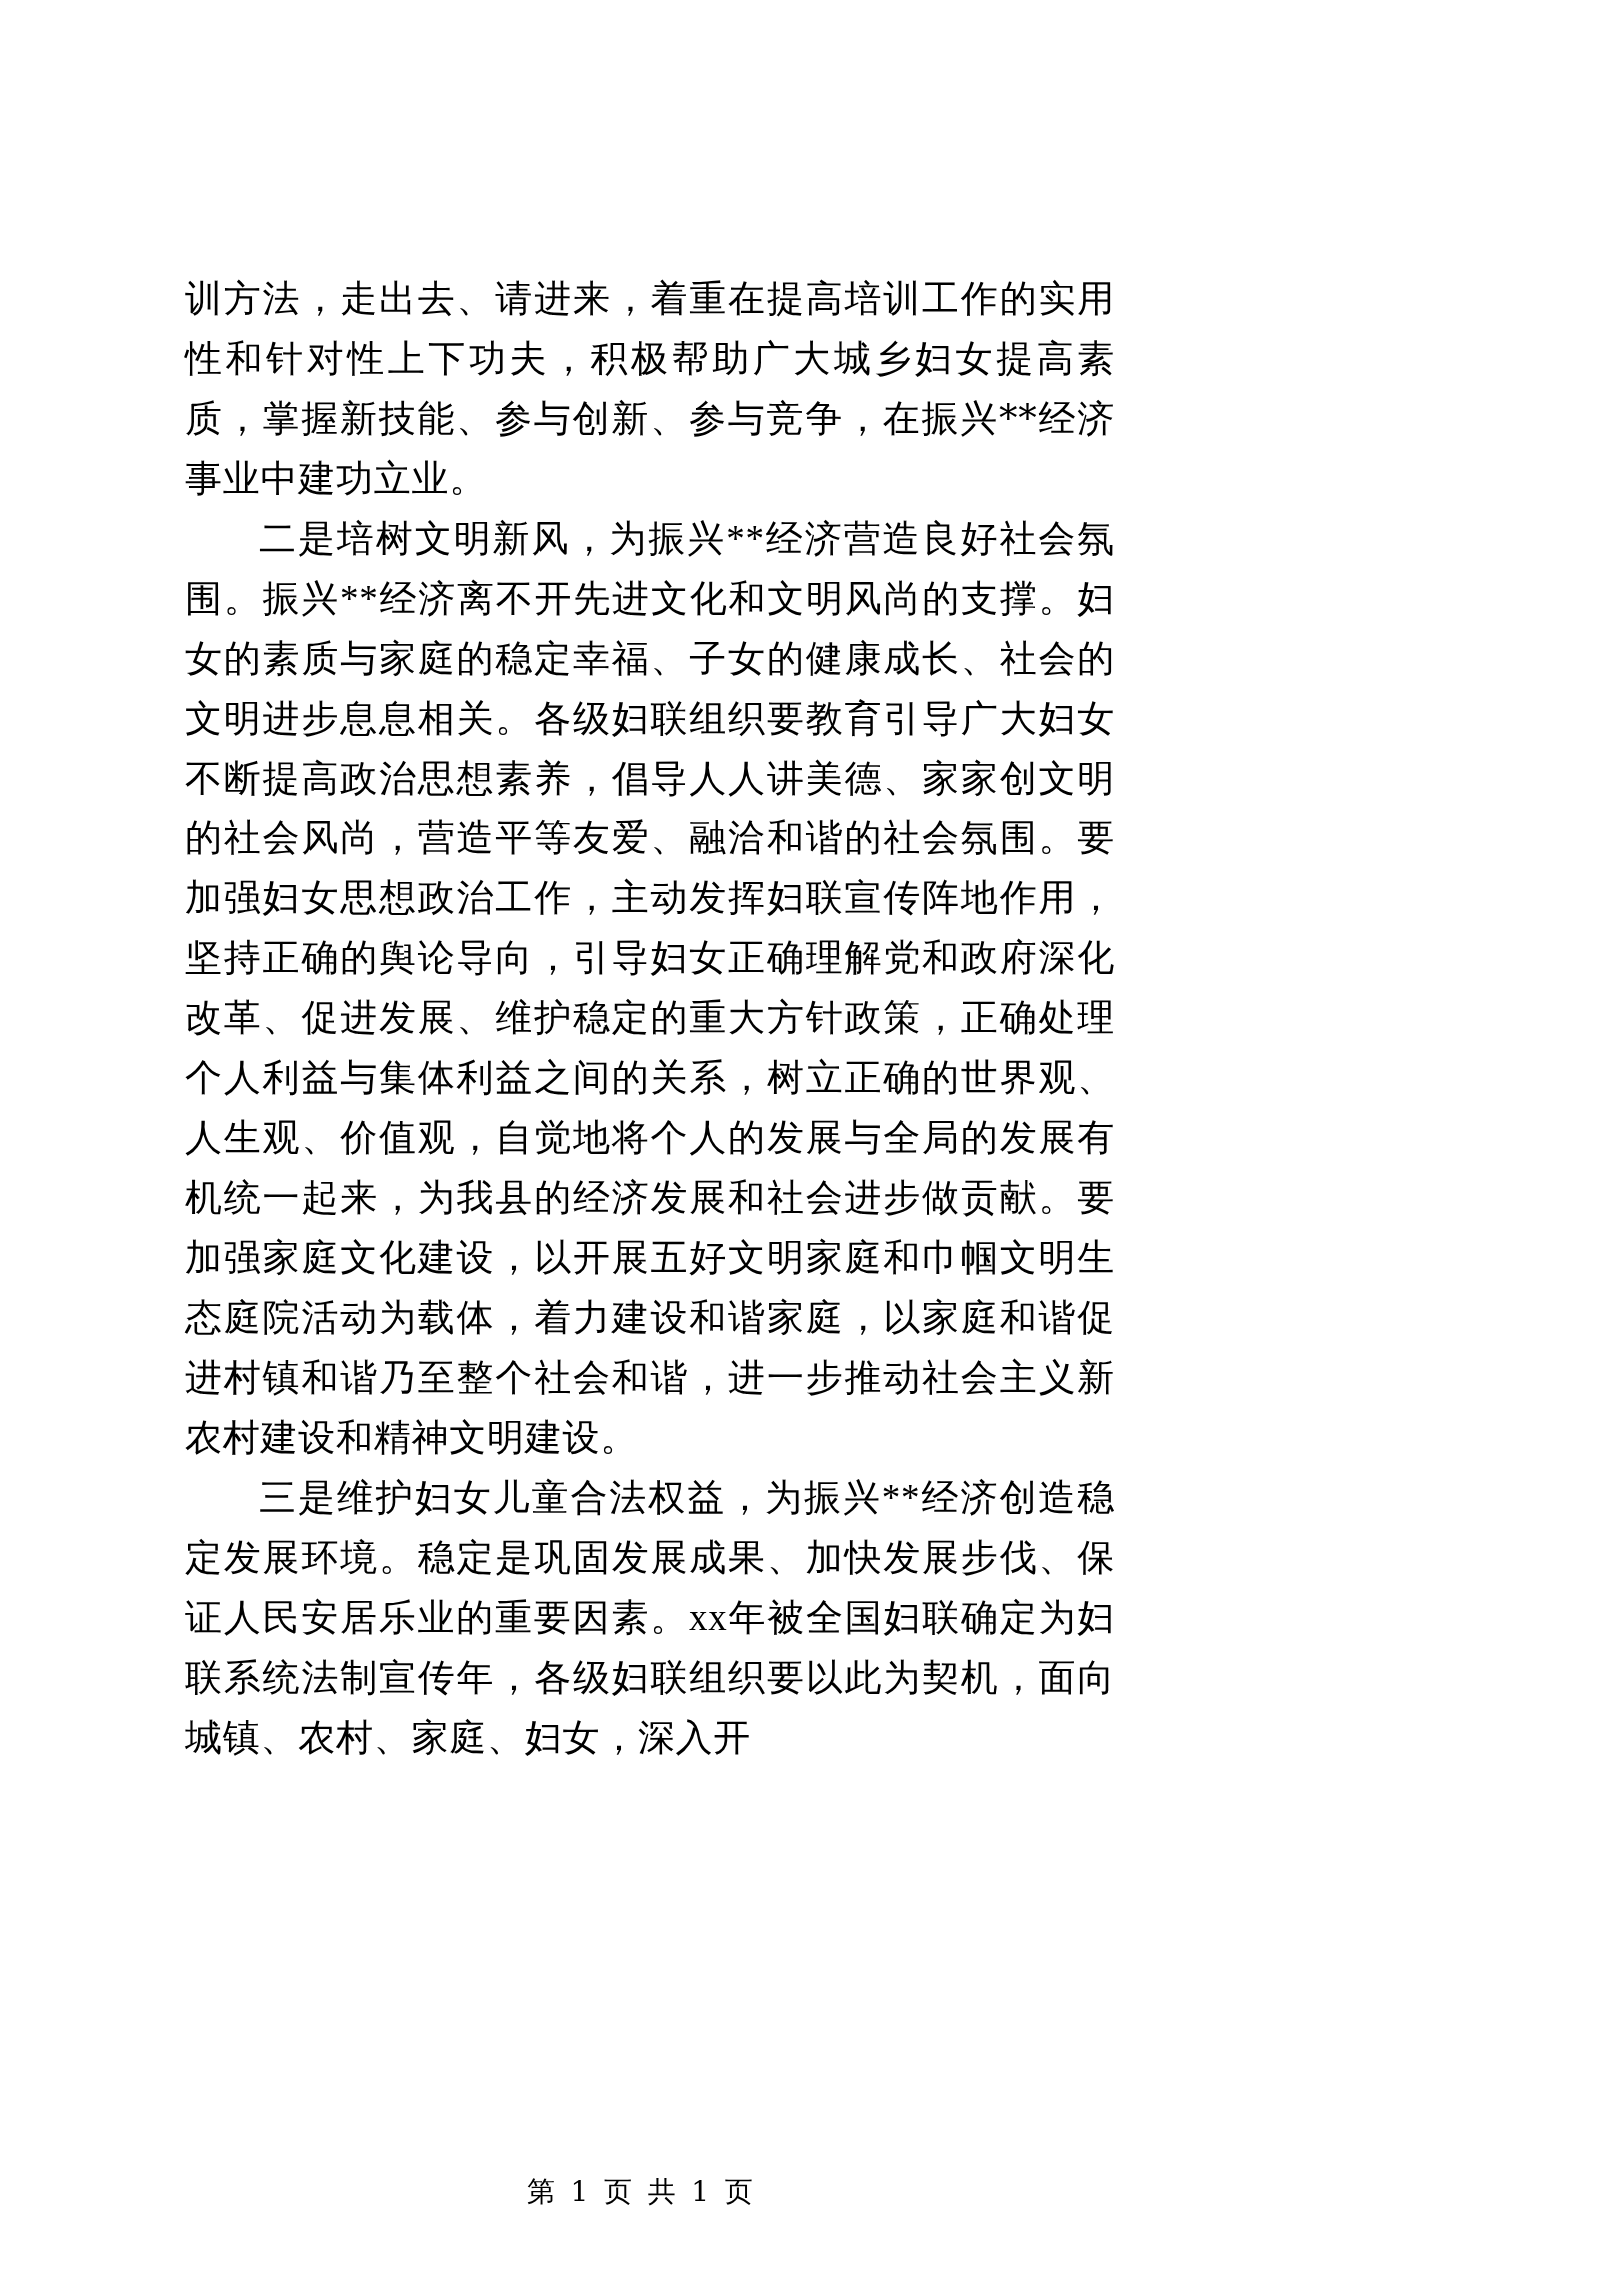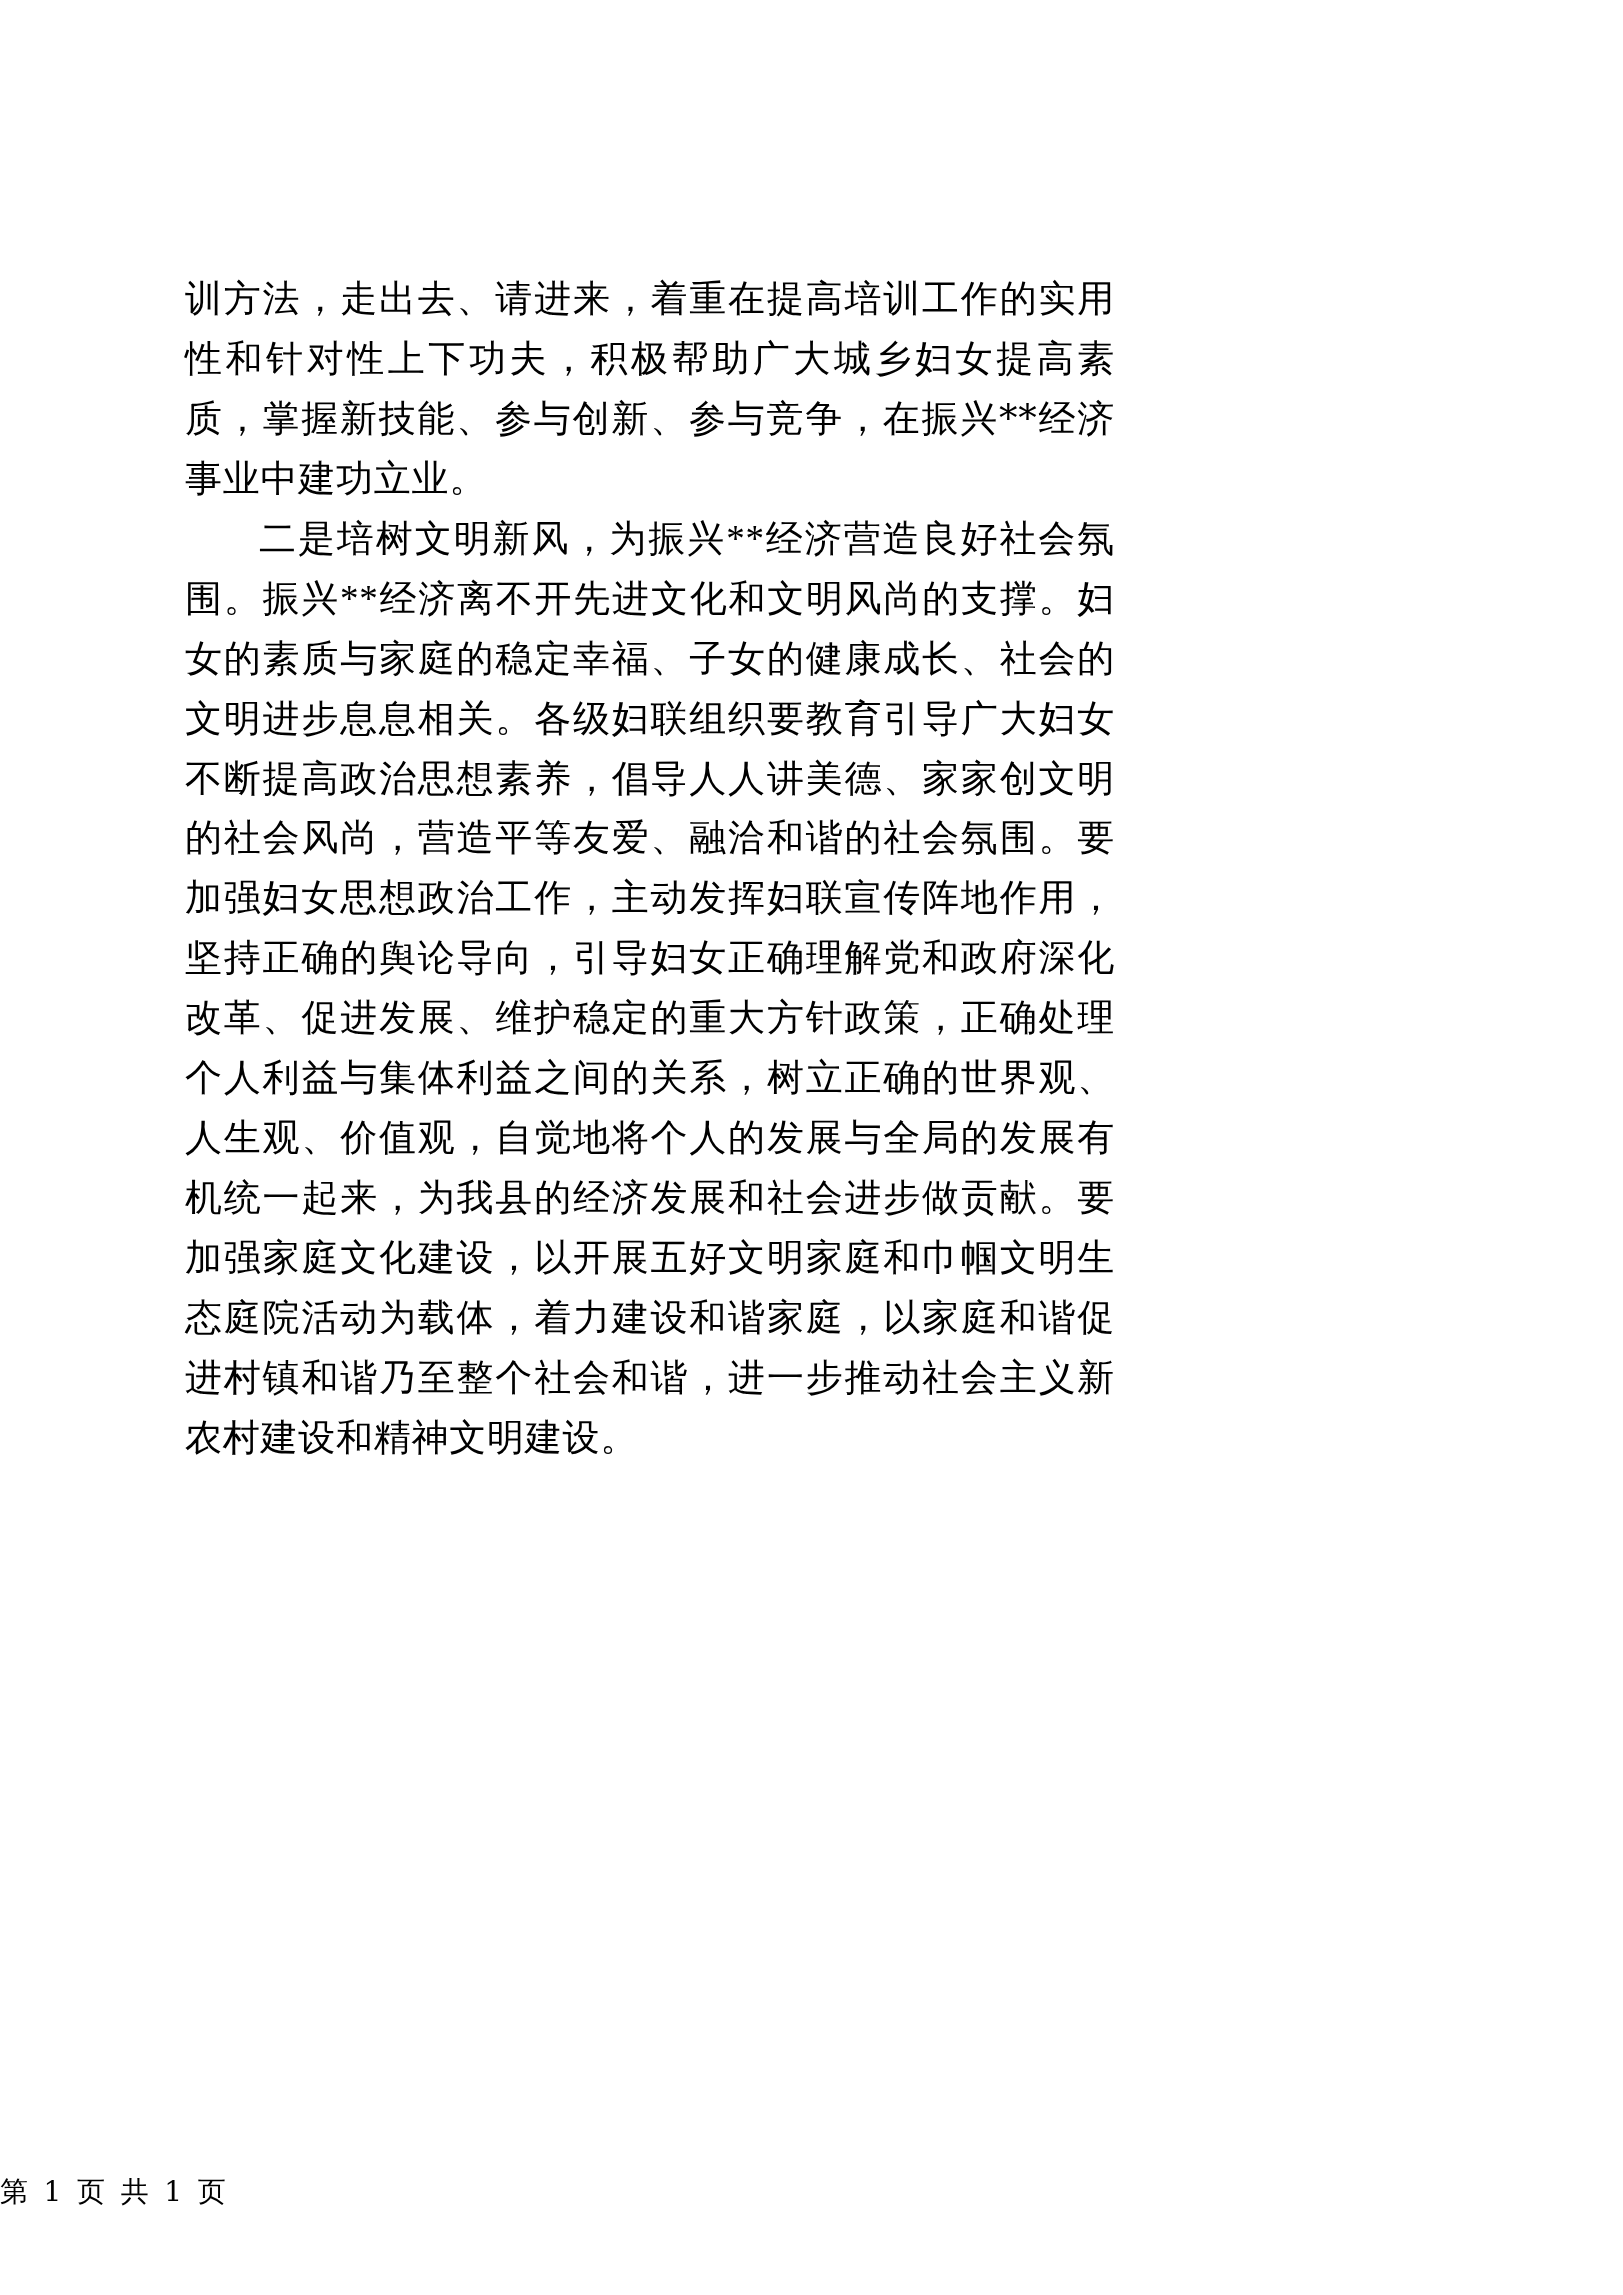--- a/index.html
+++ b/index.html
@@ -38,29 +38,30 @@
   }
   .para.indent {
     text-indent: 2em;
     font-family: Liberation Serif, serif;
   }
   .footer {
     position: absolute;
     left: 0;
     right: 0;
     bottom: 84px;
-    text-align: left;
+    text-align: center;
     font-size: 28px;
     letter-spacing: 0.12em;
     font-family: "DejaVu Serif", "Liberation Serif", serif;
   }
 </style>
 </head>
 <body>
 
 <div class="page">
   <div class="doc-body">
     <p class="para">训方法，走出去、请进来，着重在提高培训工作的实用性和针对性上下功夫，积极帮助广大城乡妇女提高素质，掌握新技能、参与创新、参与竞争，在振兴**经济事业中建功立业。</p>
     <p class="para indent">二是培树文明新风，为振兴**经济营造良好社会氛围。振兴**经济离不开先进文化和文明风尚的支撑。妇女的素质与家庭的稳定幸福、子女的健康成长、社会的文明进步息息相关。各级妇联组织要教育引导广大妇女不断提高政治思想素养，倡导人人讲美德、家家创文明的社会风尚，营造平等友爱、融洽和谐的社会氛围。要加强妇女思想政治工作，主动发挥妇联宣传阵地作用，坚持正确的舆论导向，引导妇女正确理解党和政府深化改革、促进发展、维护稳定的重大方针政策，正确处理个人利益与集体利益之间的关系，树立正确的世界观、人生观、价值观，自觉地将个人的发展与全局的发展有机统一起来，为我县的经济发展和社会进步做贡献。要加强家庭文化建设，以开展五好文明家庭和巾帼文明生态庭院活动为载体，着力建设和谐家庭，以家庭和谐促进村镇和谐乃至整个社会和谐，进一步推动社会主义新农村建设和精神文明建设。</p>
+    <p class="para indent">三是维护妇女儿童合法权益，为振兴**经济创造稳定发展环境。稳定是巩固发展成果、加快发展步伐、保证人民安居乐业的重要因素。xx年被全国妇联确定为妇联系统法制宣传年，各级妇联组织要以此为契机，面向城镇、农村、家庭、妇女，深入开</p>
   </div>
   <div class="footer">第 1 页  共 1 页</div>
 </div>
 
 
 </body></html>

